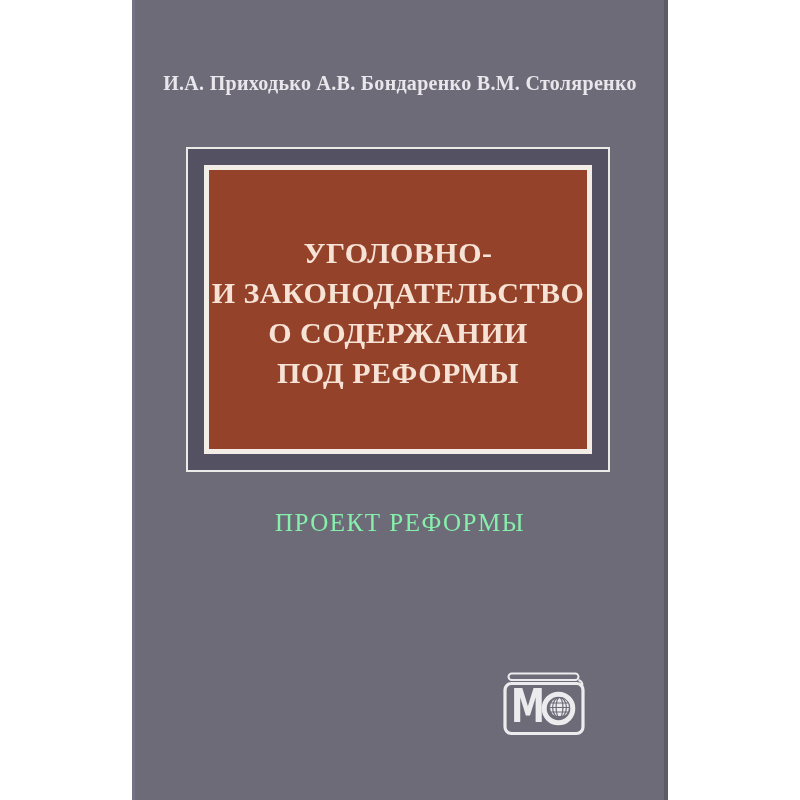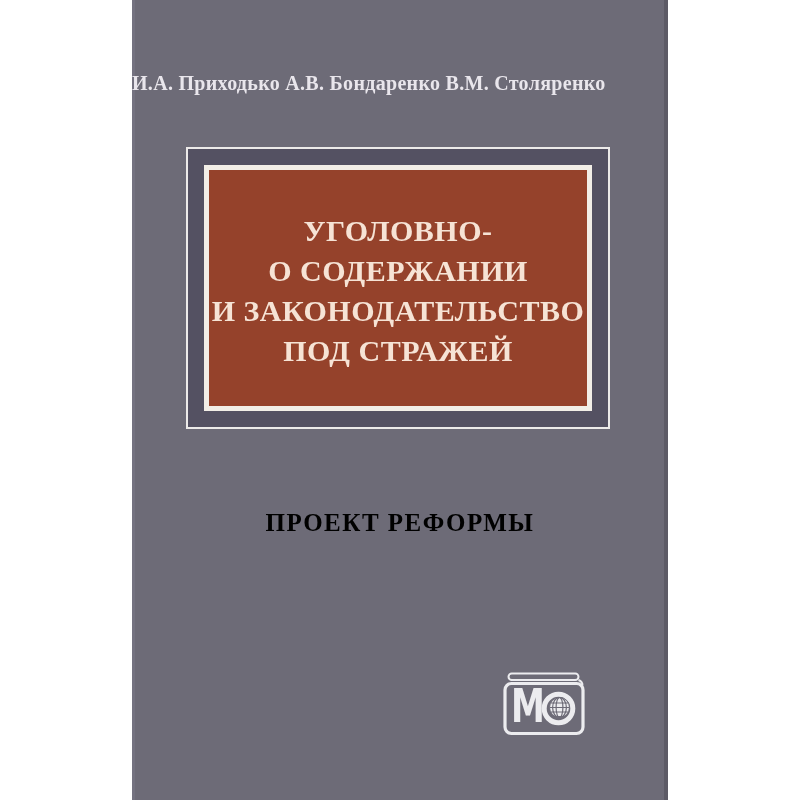--- a/index.html
+++ b/index.html
@@ -20,31 +20,31 @@
     content:"";position:absolute;left:0;top:0;width:3px;height:100%;
     background:#747280;
   }
   .book::after{ 
     content:"";position:absolute;right:0;top:0;width:4px;height:100%;
     background:#5d5b66;
   }
   .authors{
     position:absolute;
     top:72px;left:0;width:100%;
-    text-align:left;
+    text-align:center;
     font-size:20px;
     font-weight:bold;
     letter-spacing:0.3px;
     color:#e9e6ec;
     white-space:nowrap;
   }
   .title-frame{
     position:absolute;
     left:54px;top:147px;
-    width:424px;height:282px;
+    width:424px;height:325px;
     box-sizing:border-box;
     border:2px solid #eceae9;
     background:#545162;
     padding:16px;
   }
   .title-inner{
     box-sizing:border-box;
     width:100%;height:100%;
     border:5px solid #f2eee7;
     background:#95422b;
@@ -61,45 +61,45 @@
     letter-spacing:0.5px;
     color:#f6e3d5;
     white-space:nowrap;
     text-align:center;
   }
   .subtitle{
     position:absolute;
     top:509px;left:0;width:100%;
     text-align:center;
     font-size:25px;
-    font-weight:bold;
+    font-weight:normal;
     letter-spacing:1.5px;
-    color:#000000;
+    color:#86efac;
     white-space:nowrap;
   }
   .logo{
     position:absolute;
     left:371px;top:672px;
     width:82px;height:64px;
   }
 </style>
 </head>
 <body>
 
 <div class="stage">
   <div class="book">
 
     <div class="authors">И.А. Приходько А.В. Бондаренко В.М. Столяренко</div>
 
     <div class="title-frame">
       <div class="title-inner">
         <div class="title-line">УГОЛОВНО-</div>
+        <div class="title-line">И ЗАКОНОДАТЕЛЬСТВО</div>
         <div class="title-line">О СОДЕРЖАНИИ</div>
-        <div class="title-line">И ЗАКОНОДАТЕЛЬСТВО</div>
-        <div class="title-line">ПОД СТРАЖЕЙ</div>
+        <div class="title-line">ПОД РЕФОРМЫ</div>
       </div>
     </div>
 
     <div class="subtitle">ПРОЕКТ РЕФОРМЫ</div>
 
     <svg class="logo" viewBox="0 0 82 64" xmlns="http://www.w3.org/2000/svg">
 
       <rect x="5.5" y="1.5" width="70" height="6.5" rx="3.25" fill="none" stroke="#ececef" stroke-width="2"></rect>
       <path d="M75.5 8 q4 1.5 4 5.5" fill="none" stroke="#ececef" stroke-width="2"></path>
 

